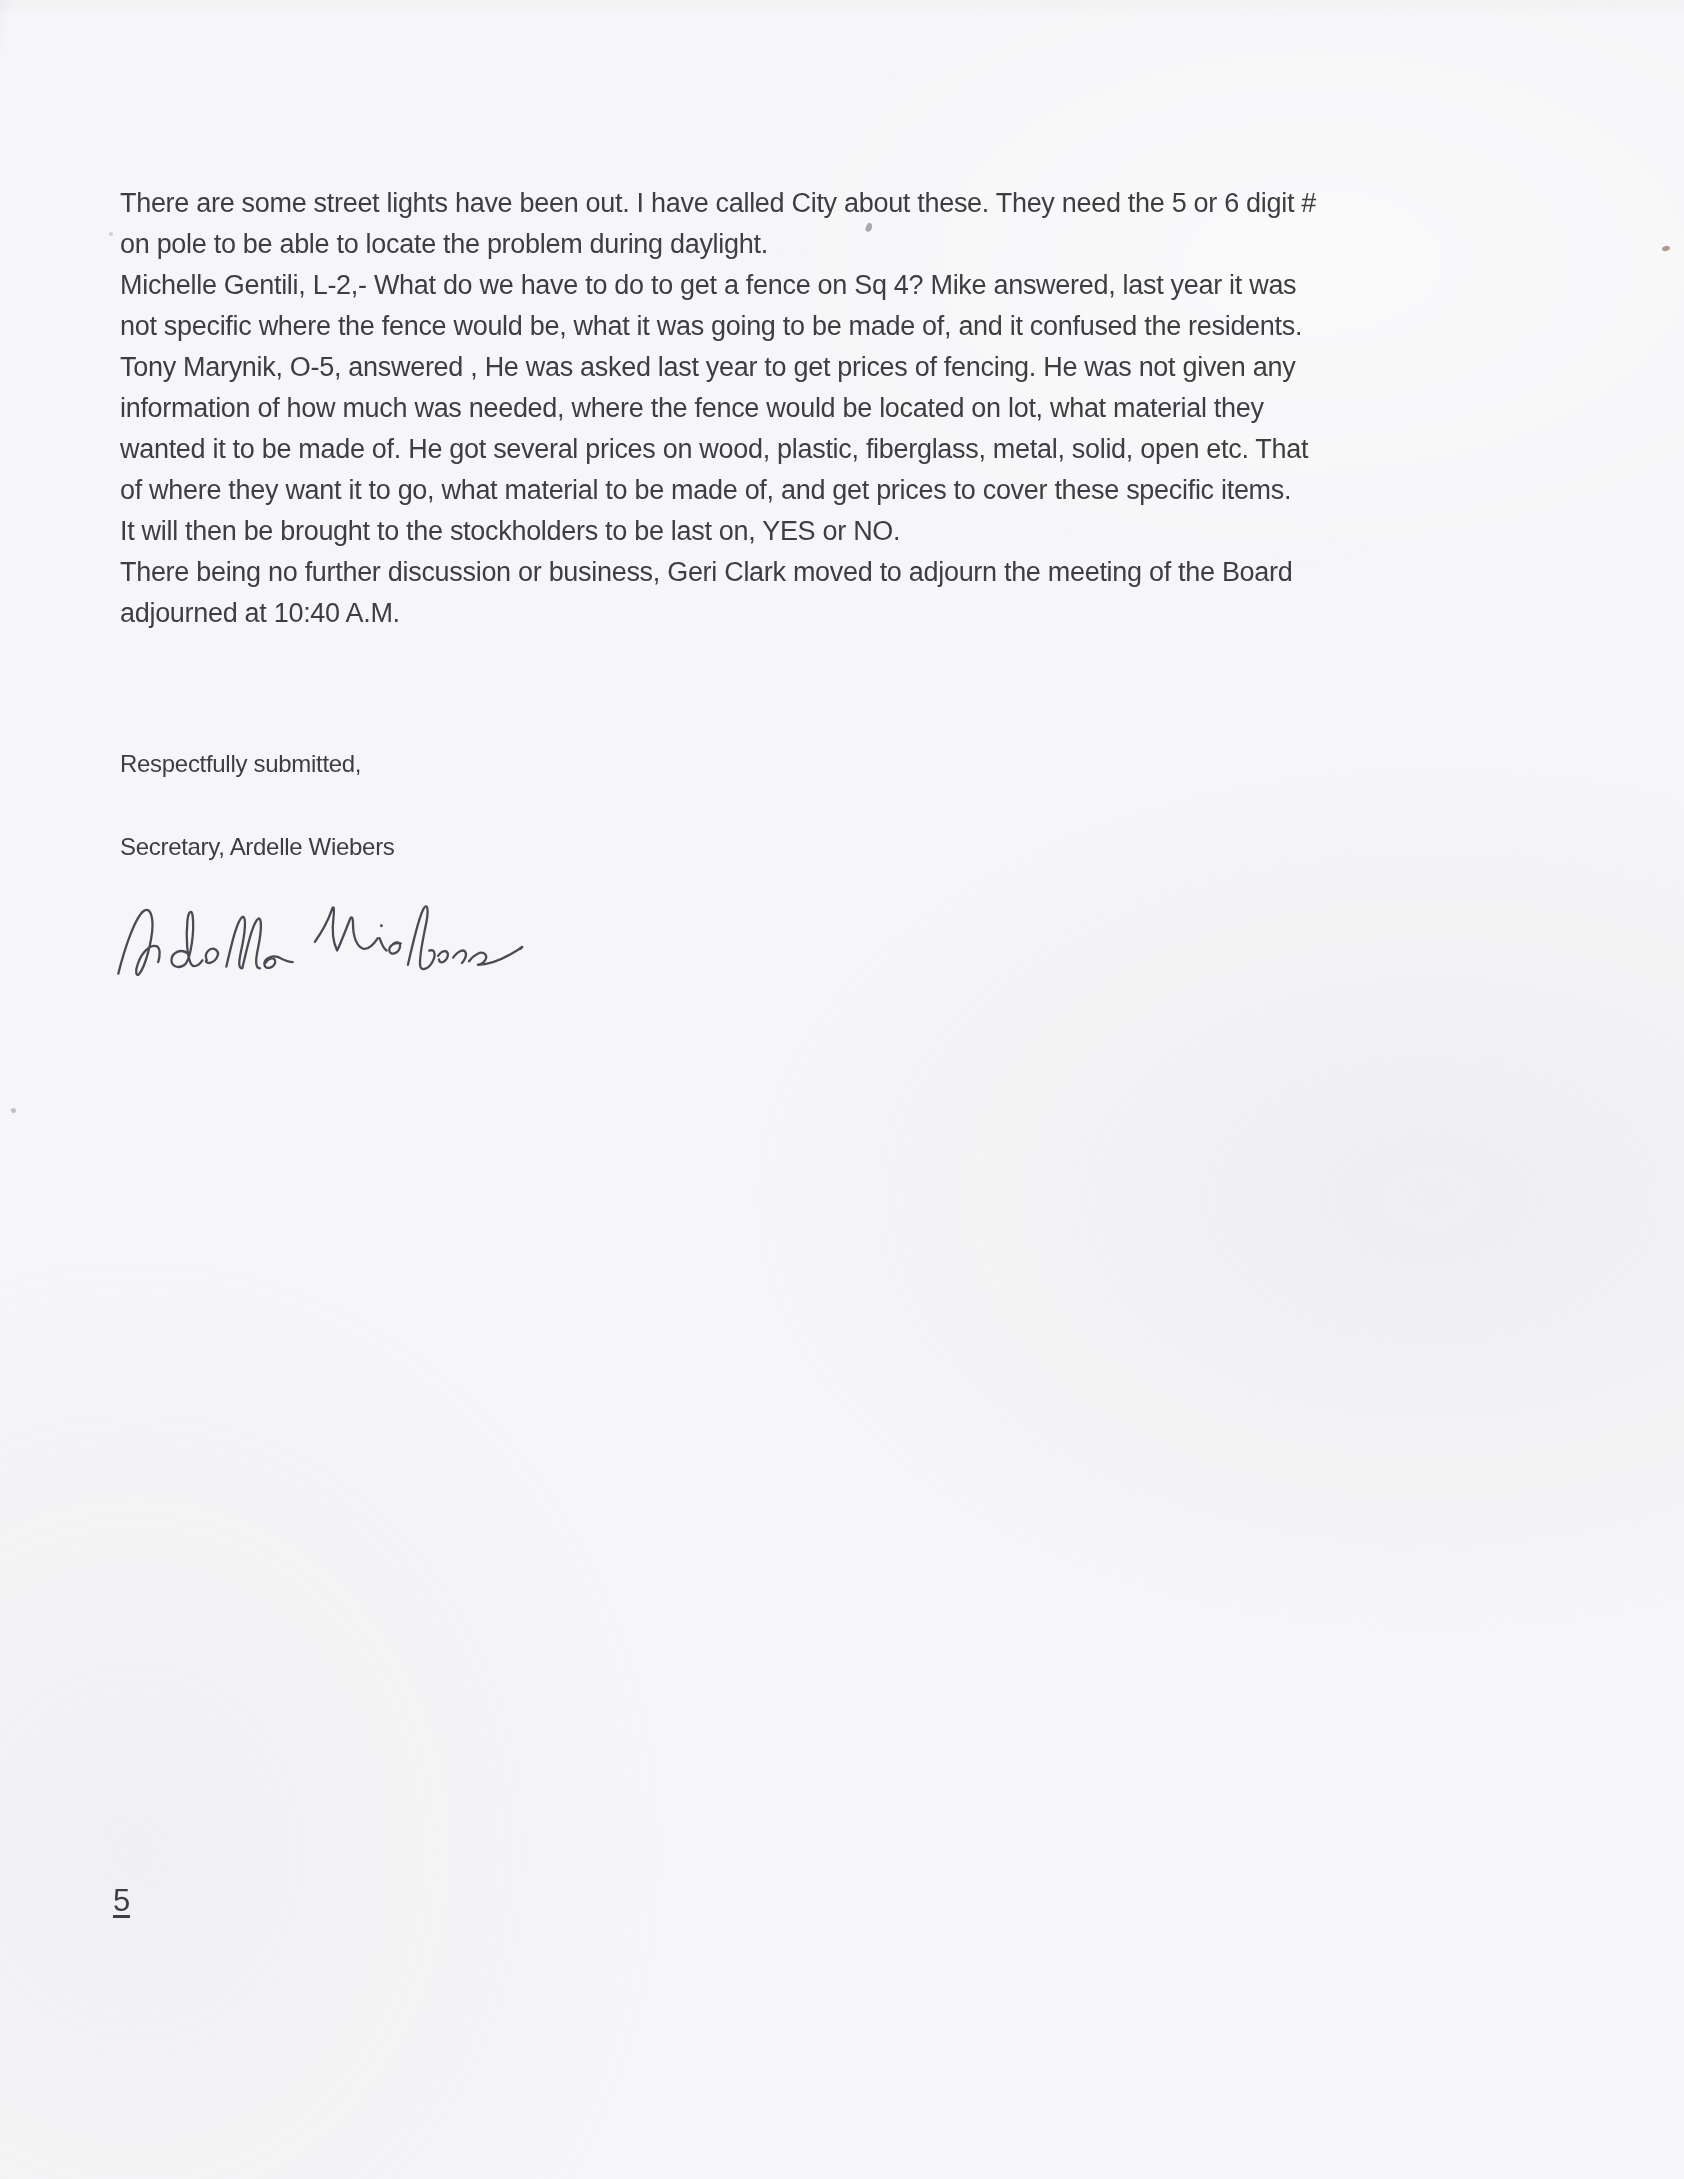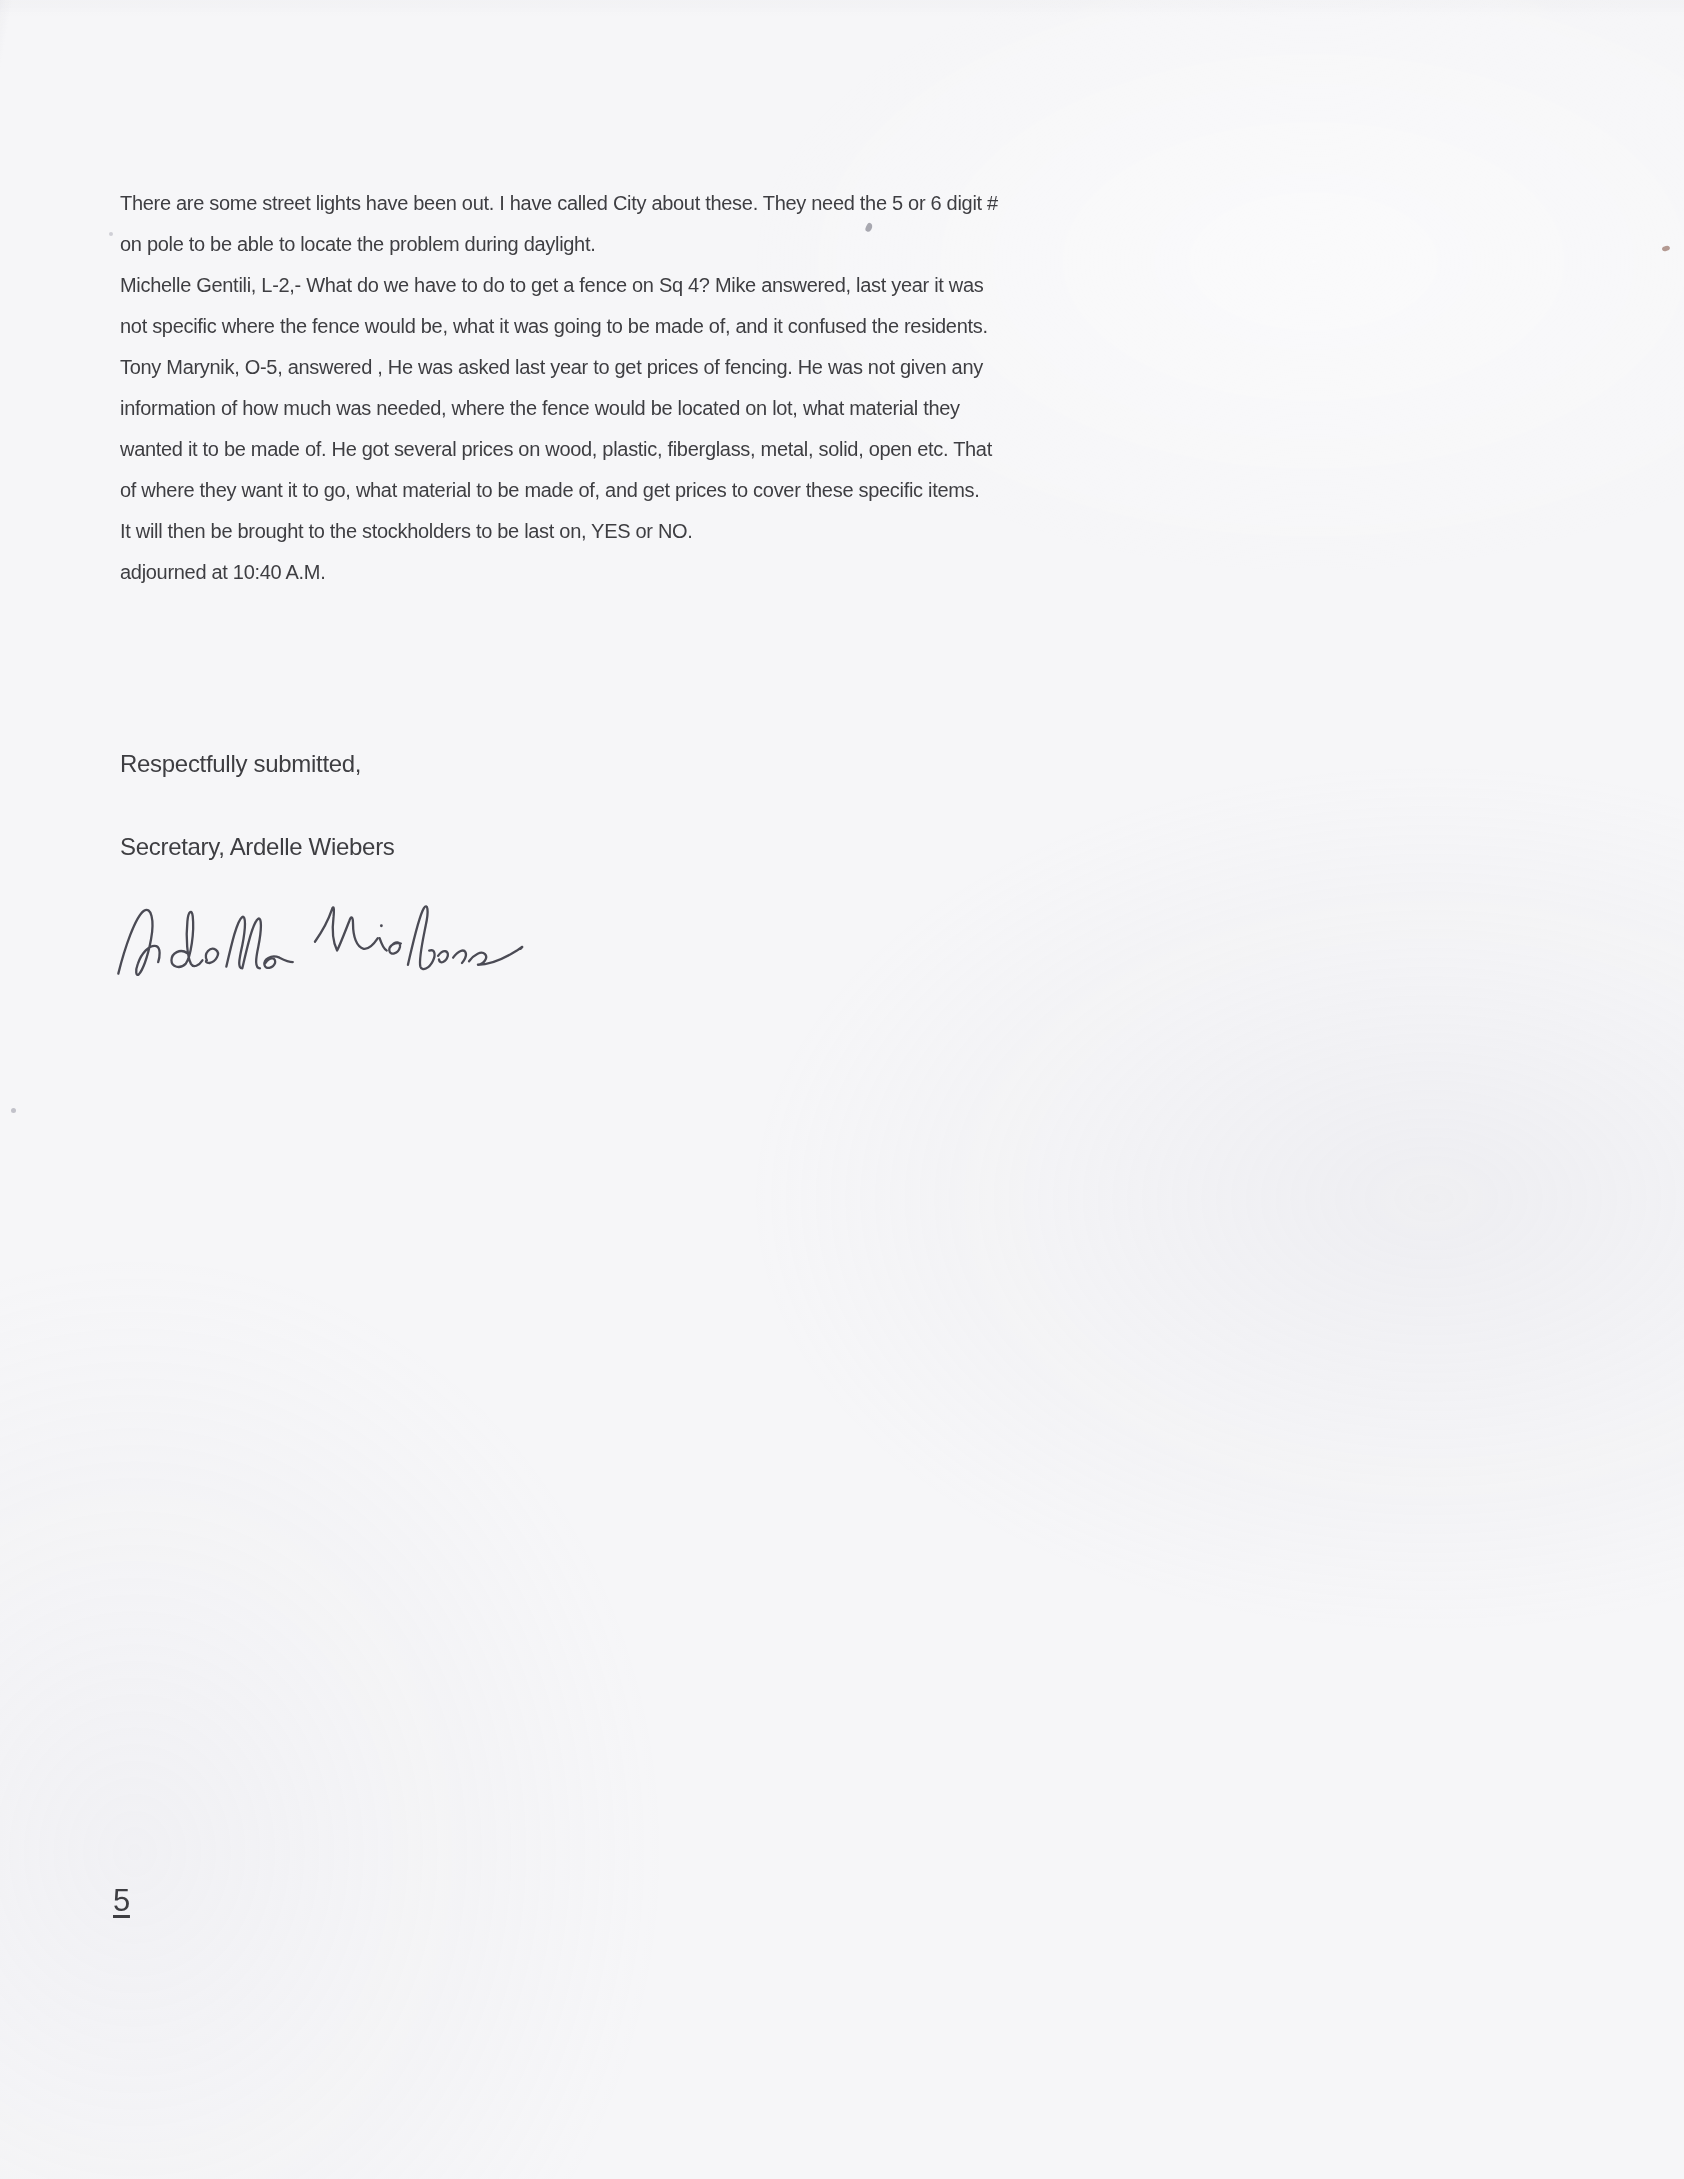--- a/index.html
+++ b/index.html
@@ -24,21 +24,21 @@
   .page {
     position: absolute;
     inset: 0;
   }
   .bodytext {
     position: absolute;
     left: 120px;
     top: 183px;
     width: 1454px;
     color: #3e3e42;
-    font-size: 20px;
+    font-size: 27px;
     line-height: 41px;
     letter-spacing: -0.3px;
     white-space: nowrap;
   }
   .bodytext .line {
     height: 41px;
   }
   .closing {
     position: absolute;
     left: 120px;
@@ -84,20 +84,21 @@
   <div class="bodytext">
     <div class="line">There are some street lights have been out. I have called City about these. They need the 5 or 6 digit #</div>
     <div class="line">on pole to be able to locate the problem during daylight.</div>
     <div class="line">Michelle Gentili, L-2,- What do we have to do to get a fence on Sq 4? Mike answered, last year it was</div>
     <div class="line">not specific where the fence would be, what it was going to be made of, and it confused the residents.</div>
     <div class="line">Tony Marynik, O-5, answered , He was asked last year to get prices of fencing. He was not given any</div>
     <div class="line">information of how much was needed, where the fence would be located on lot, what material they</div>
     <div class="line">wanted it to be made of. He got several prices on wood, plastic, fiberglass, metal, solid, open etc. That</div>
     <div class="line">of where they want it to go, what material to be made of, and get prices to cover these specific items.</div>
     <div class="line">It will then be brought to the stockholders to be last on, YES or NO.</div>
+    <div class="line">There being no further discussion or business, Geri Clark moved to adjourn the meeting of the Board</div>
     <div class="line">adjourned at 10:40 A.M.</div>
   </div>
 
   <div class="closing respectfully">Respectfully submitted,</div>
   <div class="closing secretary">Secretary, Ardelle Wiebers</div>
 
   <div class="signature" title="">
     <svg viewBox="0 0 490 132" fill="none" stroke="#4b4b55" stroke-width="2.6" stroke-linecap="round" stroke-linejoin="round">
 
       <path d="M6,100 C13,72 25,36 35,29 C43,24 47,39 43,61 C39,83 33,97 29,101 C26,103 25,97 28,89 C32,77 41,67 49,69 C54,71 53,81 51,87"></path>

